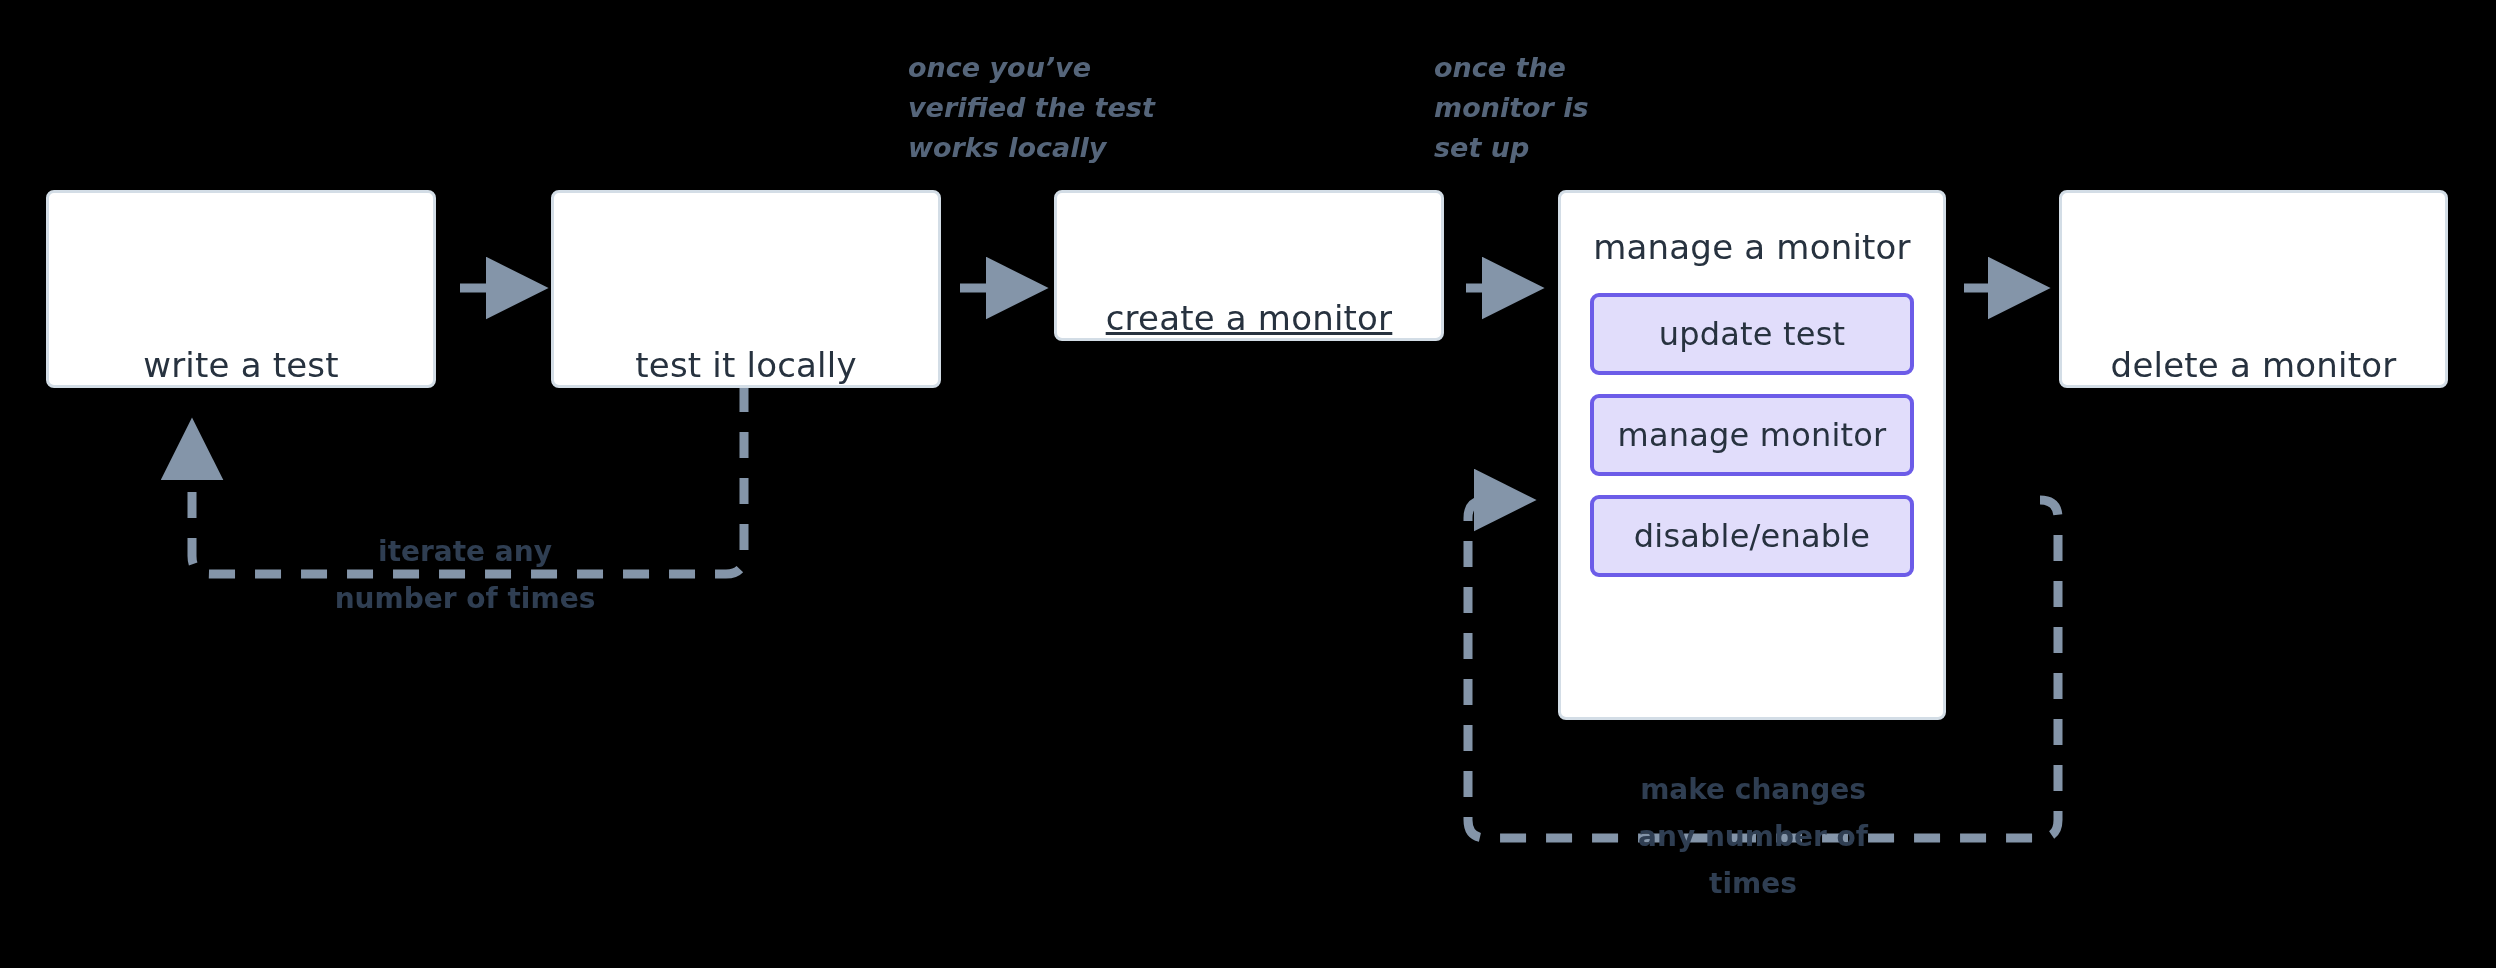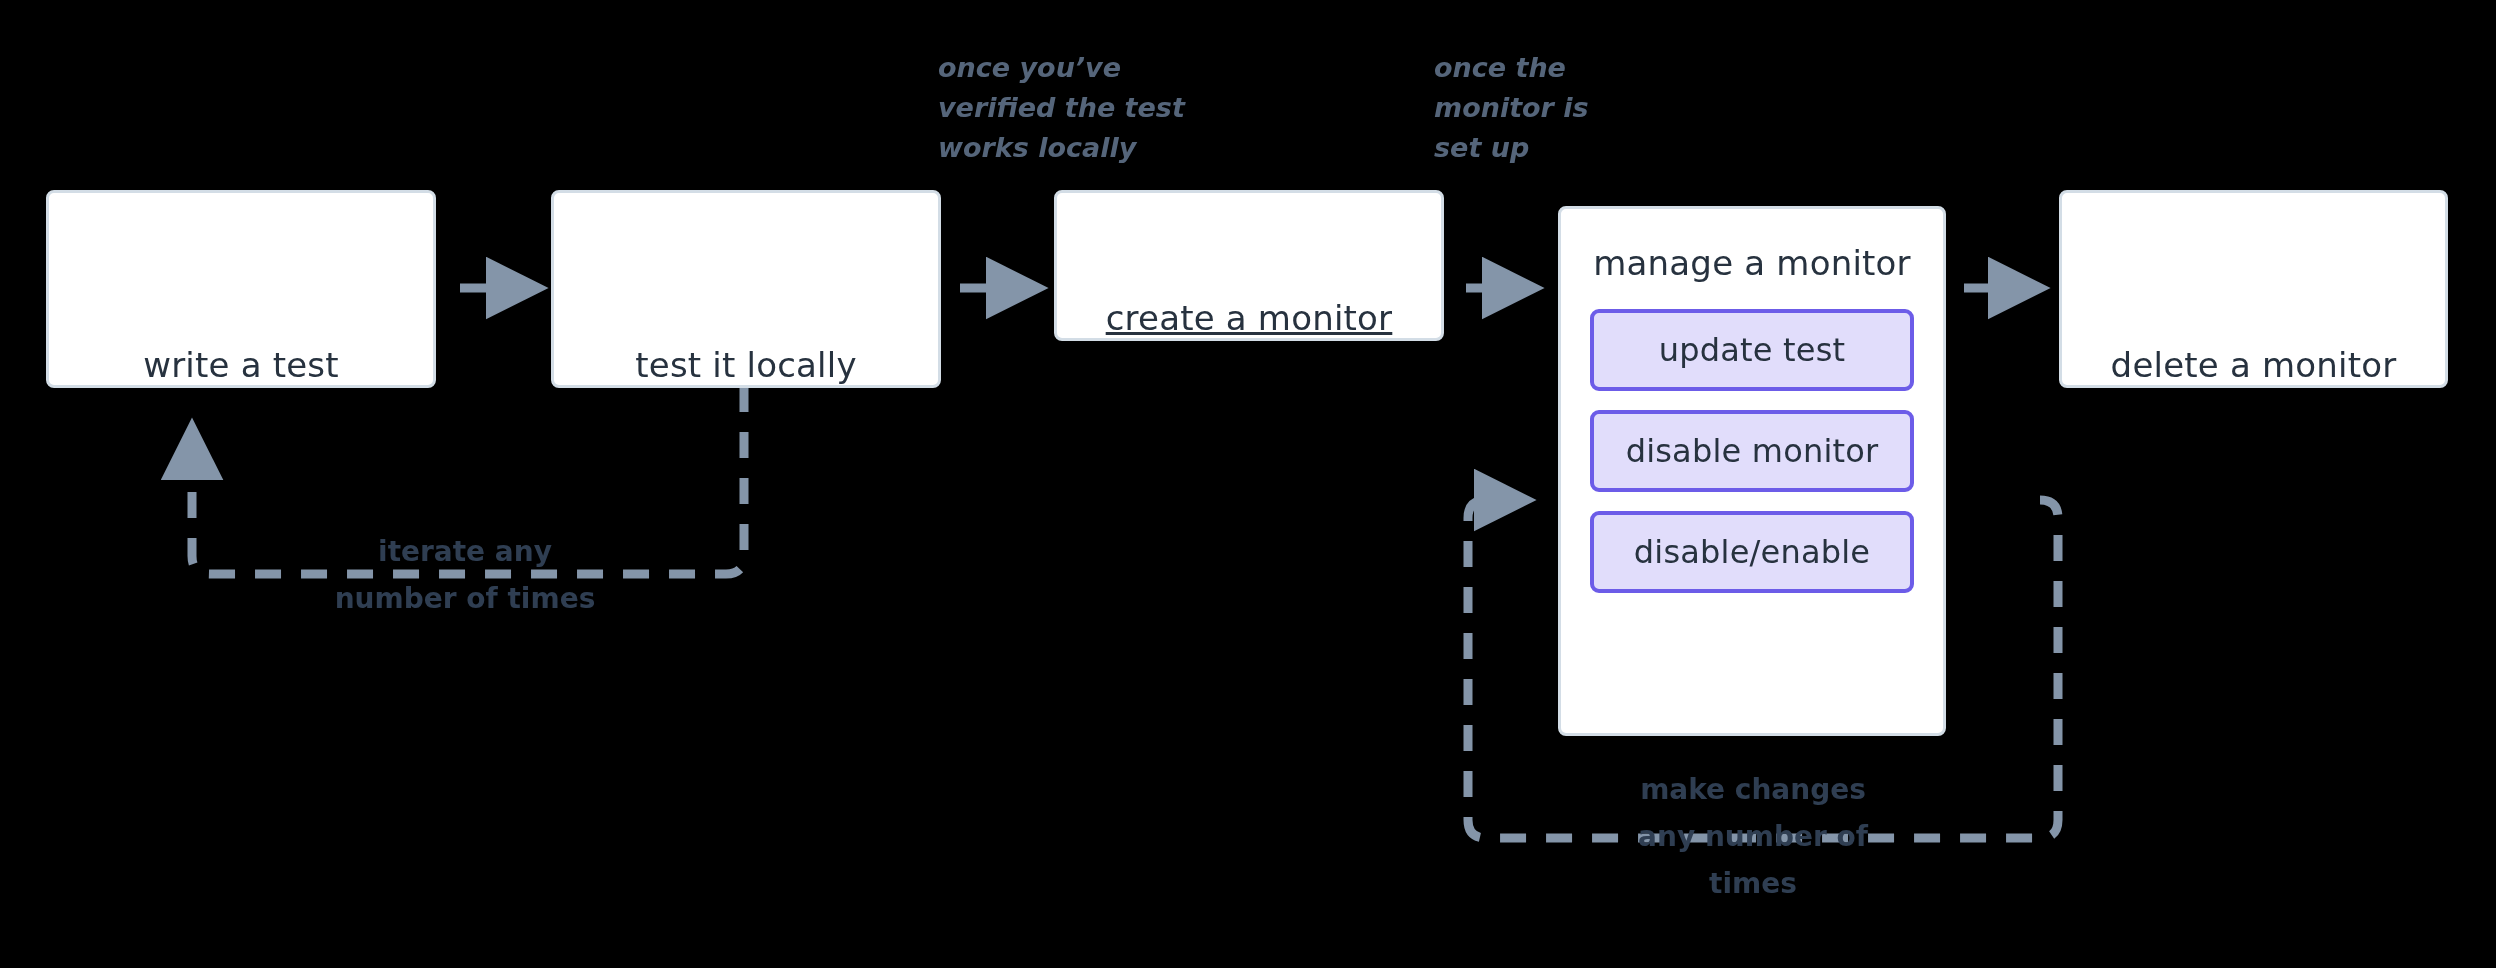--- a/index.html
+++ b/index.html
@@ -136,39 +136,39 @@
   </div>
 
   <div class="node simple" style="left:551px; top:190px; width:390px; height:198px;">
     <span>test it locally</span>
   </div>
 
   <div class="node simple" style="left:1054px; top:190px; width:390px; height:151px;text-decoration:underline;">
     <span>create a monitor</span>
   </div>
 
-  <div class="node group" style="left:1558px; top:190px; width:388px; height:530px;margin-top:16px;">
+  <div class="node group" style="left:1558px; top:190px; width:388px; height:530px;">
     <div class="group-title">manage a monitor</div>
 
     <div class="subnode">
       <span>update test</span>
     </div>
     <div class="subnode">
-      <span>disable monitor</span>
+      <span>manage monitor</span>
     </div>
     <div class="subnode">
       <span>disable/enable</span>
     </div>
   </div>
 
   <div class="node simple" style="left:2059px; top:190px; width:389px; height:198px;">
     <span>delete a monitor</span>
   </div>
 
-  <div class="note italic" style="left:938px; top:48px; width:260px;">once you’ve
+  <div class="note italic" style="left:908px; top:48px; width:260px;">once you’ve
 verified the test
 works locally</div>
 
   <div class="note italic" style="left:1434px; top:48px; width:230px;">once the
 monitor is
 set up</div>
 
   <div class="note loop" style="left:330px; top:528px; width:270px;">iterate any
 number of times</div>
 

